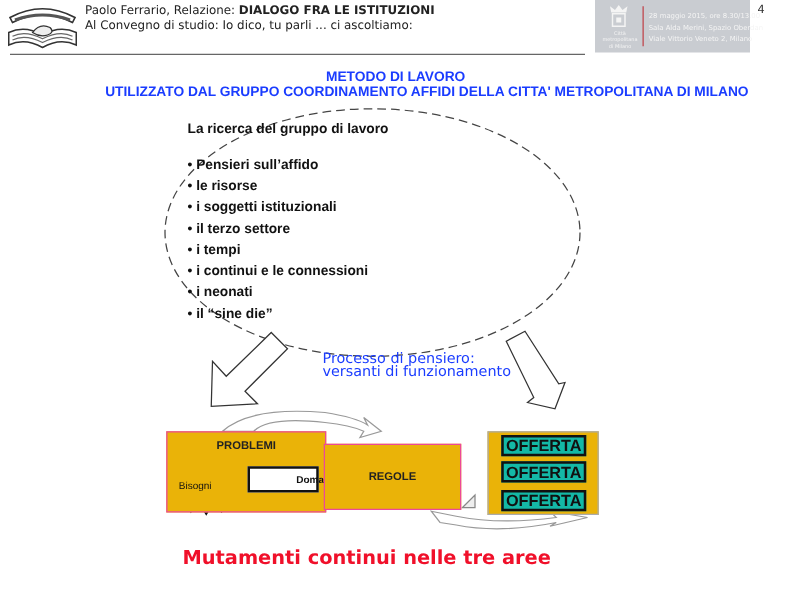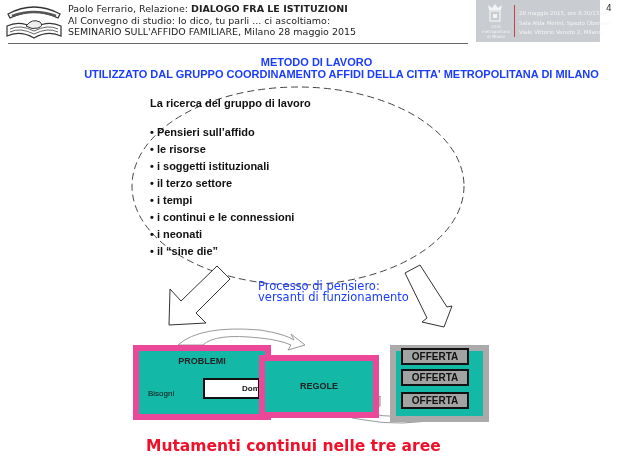--- a/index.html
+++ b/index.html
@@ -9,42 +9,41 @@
   .hdr-text b { font-weight:bold; }
   .hdr-line { left:8px; top:43px; width:460px; height:1px; background:#666; }
   .banner { left:476px; top:0; width:124px; height:42px; background:#c9ccd1; }
   .banner .txt { position:absolute; left:43px; top:9px; font-size:5.5px; line-height:9.5px; color:#f4f4f4; font-family:"DejaVu Sans", sans-serif; white-space:nowrap; }
   .banner .sep { position:absolute; left:38px; top:5px; width:1px; height:32px; background:#c0434a; }
   .banner .logo-txt { position:absolute; left:4px; top:24px; width:32px; text-align:center; font-size:4px; line-height:5px; color:#f4f4f4; }
   .page-num { left:606px; top:3px; font-size:9px; color:#333; }
   .title { left:0; width:633px; text-align:center; color:#1a3cff; font-family:"Liberation Sans", sans-serif; font-weight:bold; font-size:11px; }
   .ell-item { left:150px; width:296px; font-family:Liberation Sans, sans-serif; font-weight:bold; font-size:11px; color:#111; }
   .process { left:258px; top:281px; color:#1a3cff; font-family:"DejaVu Sans", sans-serif; font-size:11.5px; line-height:11px; }
-  .box { position:absolute; border:6px solid #ec4899; background:#14b8a6; }
+  .box { position:absolute; border:1px solid #ec4899; background:#eab308; }
   .label-bold { font-family:"Liberation Sans", sans-serif; font-weight:bold; color:#222; }
-  .offerta { position:absolute; left:401px; width:64px; height:13px; border:2px solid #111; background:#a3a3a3; font-family:"Liberation Sans", sans-serif; font-weight:bold; font-size:10px; text-align:center; line-height:13px; color:#111; }
+  .offerta { position:absolute; left:401px; width:64px; height:13px; border:2px solid #111; background:#14b8a6; font-family:"Liberation Sans", sans-serif; font-weight:bold; font-size:13px; text-align:center; line-height:13px; color:#111; }
   .bottom { left:146px; top:437px; color:#f0102a; font-family:"DejaVu Sans", sans-serif; font-weight:bold; font-size:15.5px; white-space:nowrap; }
 </style>
 </head>
 <body>
 
 <div class="abs" style="left:4px;top:2px;width:60px;height:38px;">
   <svg width="60" height="38" viewBox="0 0 60 38">
     <path d="M4 12 Q30 -2 56 12 L54 16 Q30 4 6 16 Z" fill="#fff" stroke="#333" stroke-width="1.3"></path>
     <path d="M8 14 Q30 6 52 14" fill="none" stroke="#555" stroke-width="2.5"></path>
     <path d="M3 24 Q16 18 30 26 Q44 18 57 24 L57 34 Q44 28 30 36 Q16 28 3 34 Z" fill="#fff" stroke="#333" stroke-width="1.2"></path>
     <path d="M6 27 Q16 22 30 29 Q44 22 54 27" fill="none" stroke="#666" stroke-width="1"></path>
     <path d="M6 30 Q16 25 30 32 Q44 25 54 30" fill="none" stroke="#666" stroke-width="1"></path>
     <path d="M22 24 Q28 16 36 20 Q40 24 34 26 Q28 28 22 24 Z" fill="#eee" stroke="#333" stroke-width="1"></path>
   </svg>
 </div>
 <div class="abs hdr-text">
   <div><span>Paolo Ferrario, Relazione: </span><b>DIALOGO FRA LE ISTITUZIONI</b></div>
   <div>Al Convegno di studio: Io dico, tu parli ... ci ascoltiamo:</div>
-  <div>SEMINARIO SULL'AFFIDO FAMILIARE, Milano 28 maggio 2015</div>
 </div>
 <div class="abs hdr-line"></div>
 
 <div class="abs banner">
   <svg class="abs" style="left:10px;top:3px;" width="18" height="20" viewBox="0 0 18 20">
     <path d="M2 2 L6 5 L9 1 L12 5 L16 2 L15 7 L3 7 Z" fill="#f4f4f4"></path>
     <rect x="4" y="8" width="10" height="10" fill="none" stroke="#f4f4f4" stroke-width="1.2"></rect>
     <rect x="7" y="11" width="4" height="4" fill="#f4f4f4"></rect>
   </svg>
   <div class="logo-txt">Città metropolitana di Milano</div>

